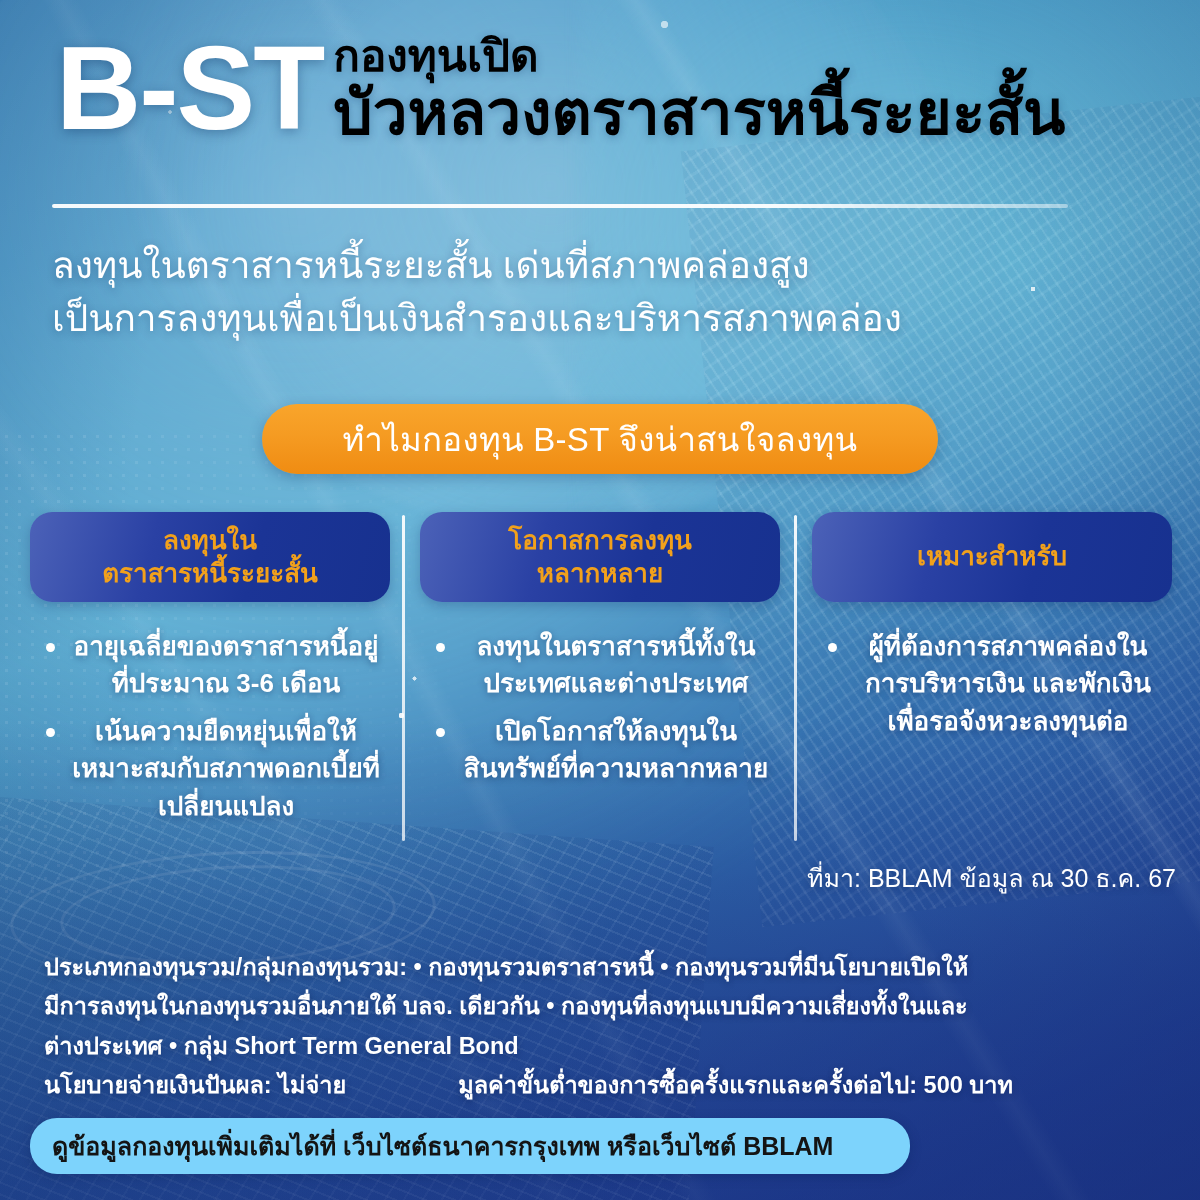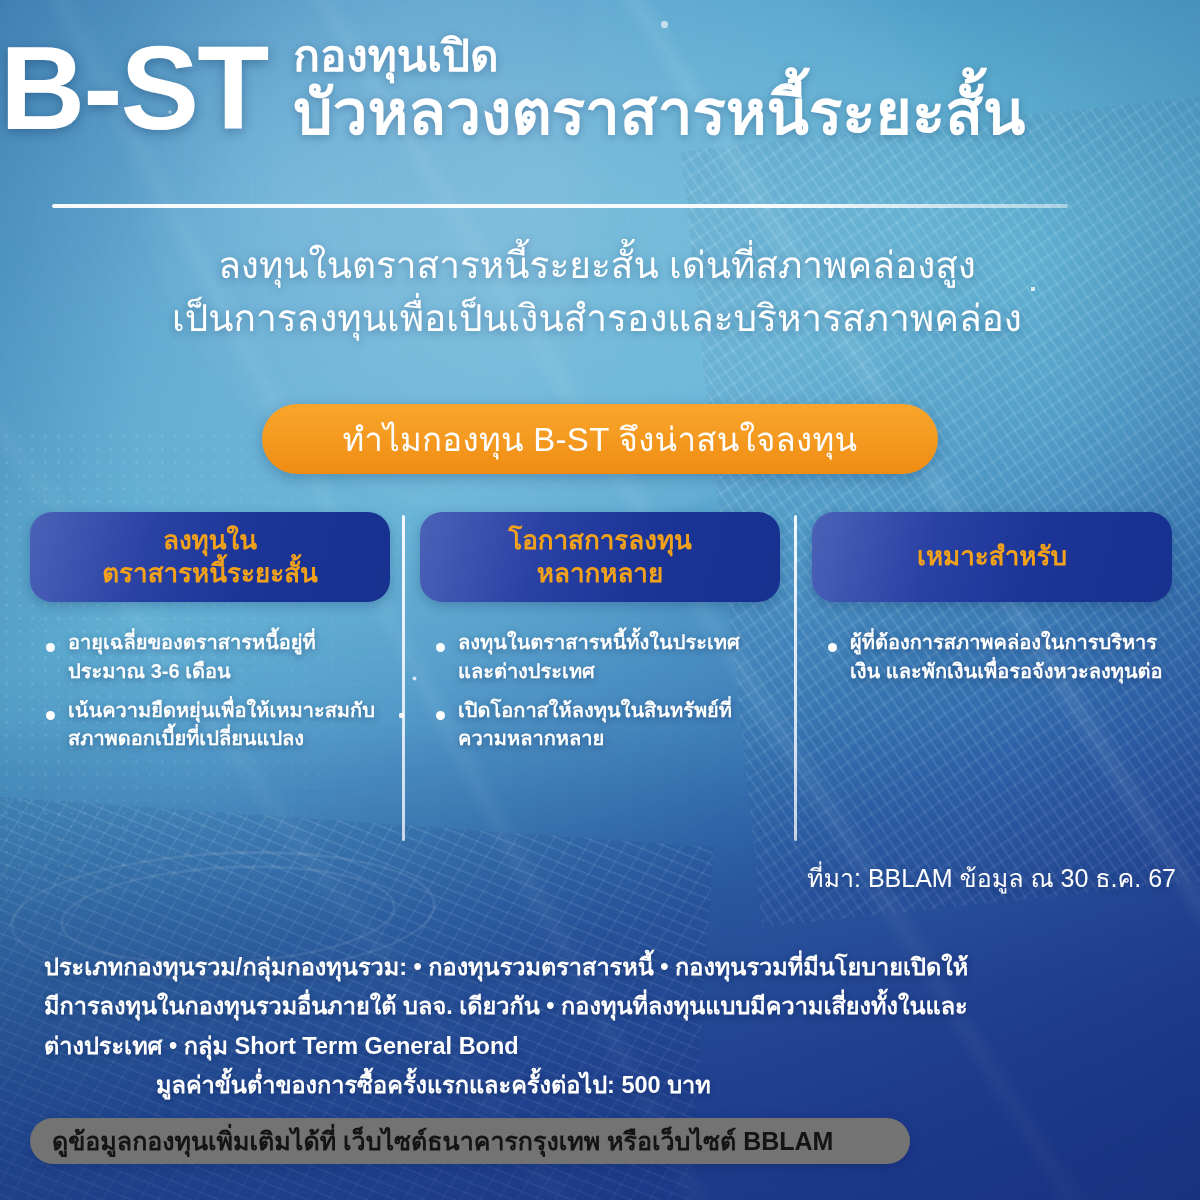--- a/index.html
+++ b/index.html
@@ -163,34 +163,35 @@
       radial-gradient(ellipse at 50% 42%, rgba(0,0,0,0) 55%, rgba(12,35,95,.22) 100%);
   }
 
   
   .content { position: absolute; inset: 0; }
 
   .header { position: absolute; left: 0; top: 28px; width: 1200px; }
   .title-row {
     display: flex;
     align-items: flex-start;
+    padding-left: 56px;
   }
   .brand {
     font-size: 118px;
     font-weight: 700;
     color: #ffffff;
     line-height: .92;
     letter-spacing: -2px;
     text-shadow: 0 3px 12px rgba(10,40,90,.35);
     margin-top: 6px;
   }
   .fundname {
-    margin-left: 26px;
+    margin-left: 10px;
     margin-top: 6px;
-    color: #ffffff;
+    color: #000000;
     font-weight: 700;
     line-height: 1.0;
     text-shadow: 0 2px 9px rgba(10,40,90,.30);
   }
   .fundname .l1 { font-size: 44px; display: block; }
   .fundname .l2 { font-size: 62px; display: block; margin-top: 4px; }
 
   .rule {
     position: absolute;
     left: 52px; top: 204px;
@@ -201,21 +202,20 @@
 
   .subtitle {
     position: absolute;
     left: 52px; top: 240px;
     width: 1090px;
     color: #ffffff;
     font-size: 37px;
     font-weight: 400;
     line-height: 1.42;
     text-shadow: 0 2px 8px rgba(10,40,90,.35);
-    text-align: center;
   }
 
   .cta {
     position: absolute;
     left: 262px; top: 404px;
     width: 676px; height: 70px;
     border-radius: 36px;
     background: linear-gradient(180deg, #F9A52B 0%, #F59B22 45%, #F08C12 100%);
     box-shadow: 0 4px 14px rgba(12,40,95,.28);
     display: flex; align-items: center; justify-content: center;
@@ -258,26 +258,27 @@
   .col.c3 .col-head { min-height: 90px; }
 
   .bullets {
     margin-top: 26px;
     padding: 0 6px 0 12px;
     list-style: none;
   }
   .bullets li {
     position: relative;
     color: #ffffff;
-    font-size: 20px;
+    font-size: 26px;
     font-weight: 700;
     line-height: 1.44;
     padding-left: 26px;
     margin-bottom: 10px;
     text-shadow: 0 2px 7px rgba(8,30,80,.40);
+    text-align: center;
   }
   .bullets li::before {
     content: "";
     position: absolute;
     left: 4px; top: 15px;
     width: 9px; height: 9px;
     background: #ffffff;
     border-radius: 50%;
   }
 
@@ -310,22 +311,22 @@
     line-height: 1.68;
     text-shadow: 0 2px 6px rgba(8,28,80,.45);
     margin-top: 28px;
   }
   .disclaimer .row2 { display: flex; }
   .disclaimer .row2 .gap { display: inline-block; width: 112px; }
 
   .footerbar {
     position: absolute;
     left: 30px; top: 1118px;
-    width: 880px; height: 46px;
-    background: #737373;
+    width: 880px; height: 56px;
+    background: #7dd3fc;
     border-radius: 27px;
     display: flex; align-items: center;
     padding-left: 22px;
     box-sizing: border-box;
     box-shadow: 0 3px 12px rgba(8,30,85,.3);
     color: #141414;
     font-size: 25px;
     font-weight: 700;
   }
 </style>
@@ -405,20 +406,21 @@
 
     </div>
 
     <div class="source">ที่มา: BBLAM ข้อมูล ณ 30 ธ.ค. 67</div>
 
     <div class="disclaimer">
       <div>ประเภทกองทุนรวม/กลุ่มกองทุนรวม: • กองทุนรวมตราสารหนี้ • กองทุนรวมที่มีนโยบายเปิดให้</div>
       <div>มีการลงทุนในกองทุนรวมอื่นภายใต้ บลจ. เดียวกัน • กองทุนที่ลงทุนแบบมีความเสี่ยงทั้งในและ</div>
       <div>ต่างประเทศ • กลุ่ม Short Term General Bond</div>
       <div class="row2">
+        <span>นโยบายจ่ายเงินปันผล: ไม่จ่าย</span>
         <span class="gap"></span>
         <span>มูลค่าขั้นต่ำของการซื้อครั้งแรกและครั้งต่อไป: 500 บาท</span>
       </div>
     </div>
 
     <div class="footerbar">ดูข้อมูลกองทุนเพิ่มเติมได้ที่ เว็บไซต์ธนาคารกรุงเทพ หรือเว็บไซต์ BBLAM</div>
 
   </div>
 </div>
 

